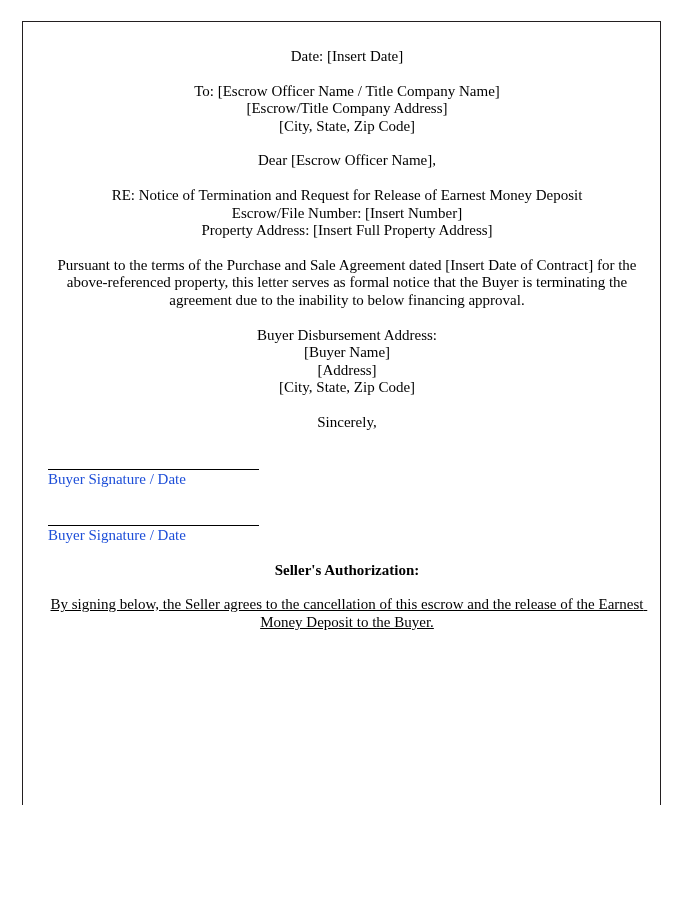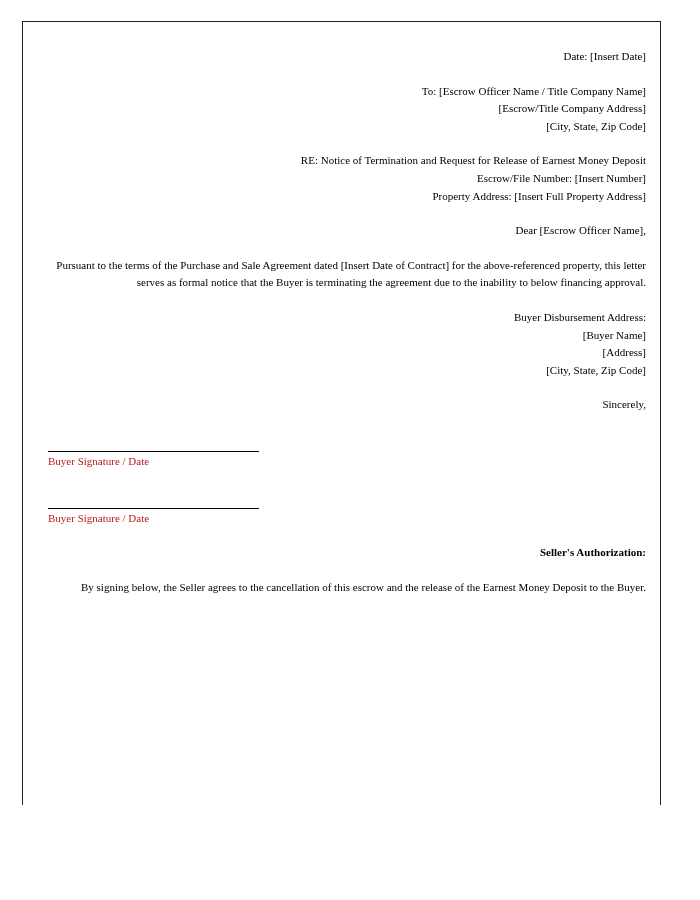--- a/index.html
+++ b/index.html
@@ -31,67 +31,68 @@
     position: absolute;
     left: 0;
     top: 0;
     width: 637px;
     padding: 26px 14px 0 25px;
     box-sizing: border-box;
   }
 
   .block {
     color: #000000;
-    font-size: 11px;
+    font-size: 15px;
     line-height: 17.6px;
     margin: 0 0 17px 0;
-    text-align: right;
+    text-align: center;
     white-space: pre-wrap;
   }
   .block:last-child {
     margin-bottom: 0;
+    text-decoration: underline;
   }
   .block.bold {
     font-weight: bold;
     font-family: Liberation Serif, serif;
   }
 
   .sig-group {
     margin: 0 0 17px 0;
   }
   .sig-line {
     width: 211px;
     height: 0;
     border-top: 1.6px solid #000000;
     margin: 0 0 1px 0;
   }
   .sig-caption {
-    color: #b91c1c;
-    font-size: 11px;
+    color: #1d4ed8;
+    font-size: 15px;
     line-height: 17.6px;
   }
   .sig-spacer { height: 20px; }
 </style>
 </head>
 <body>
 
 <div id="page">
   <div id="doc">
 
     <p class="block">Date: [Insert Date]</p>
 
     <p class="block">To: [Escrow Officer Name / Title Company Name]
 [Escrow/Title Company Address]
 [City, State, Zip Code]</p>
 
+    <p class="block">Dear [Escrow Officer Name],</p>
+
     <p class="block">RE: Notice of Termination and Request for Release of Earnest Money Deposit
 Escrow/File Number: [Insert Number]
 Property Address: [Insert Full Property Address]</p>
-
-    <p class="block">Dear [Escrow Officer Name],</p>
 
     <p class="block">Pursuant to the terms of the Purchase and Sale Agreement dated [Insert Date of Contract] for the above-referenced property, this letter serves as formal notice that the Buyer is terminating the agreement due to the inability to below financing approval.</p>
 
 
 
     <p class="block">Buyer Disbursement Address:
 [Buyer Name]
 [Address]
 [City, State, Zip Code]</p>
 

